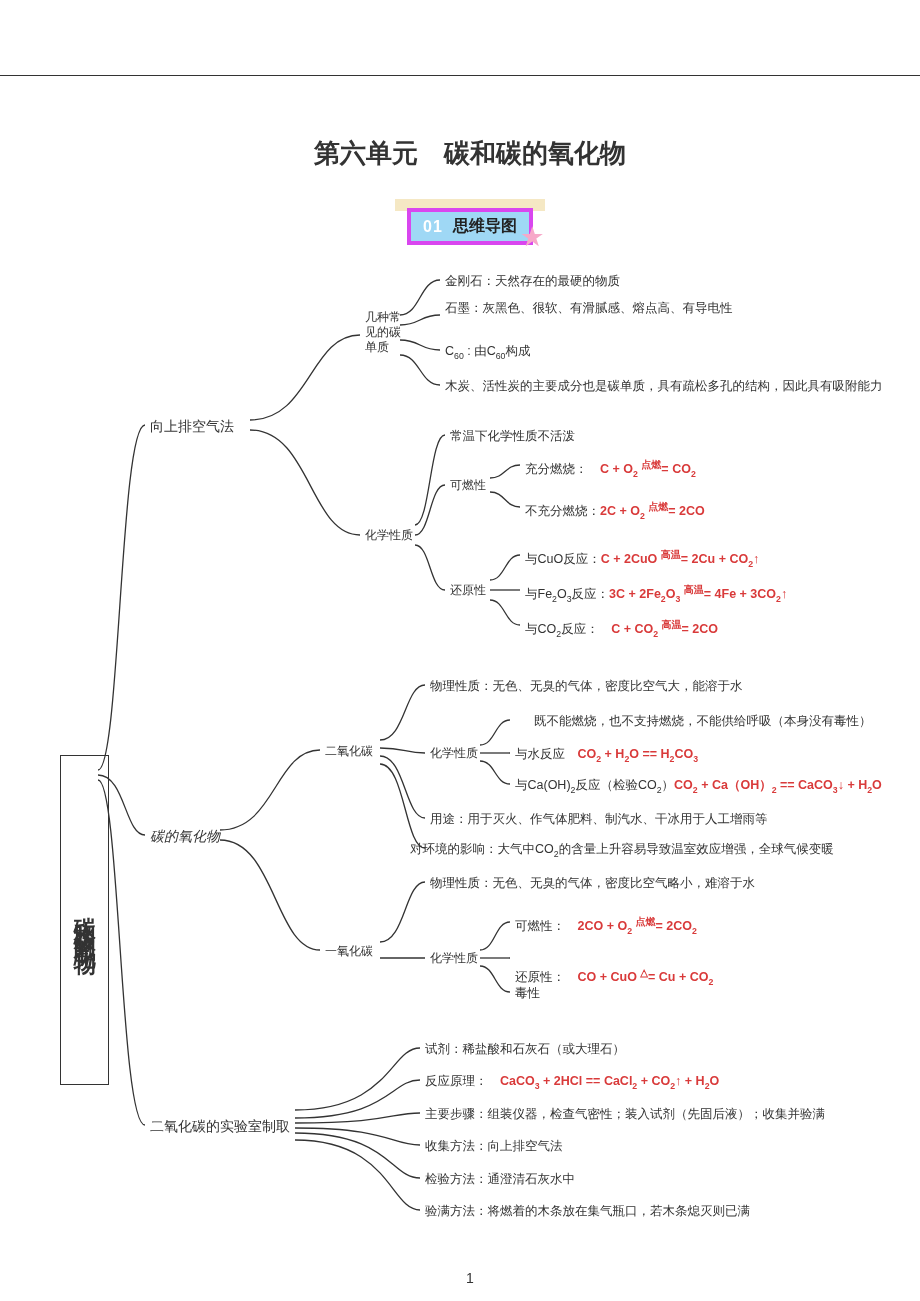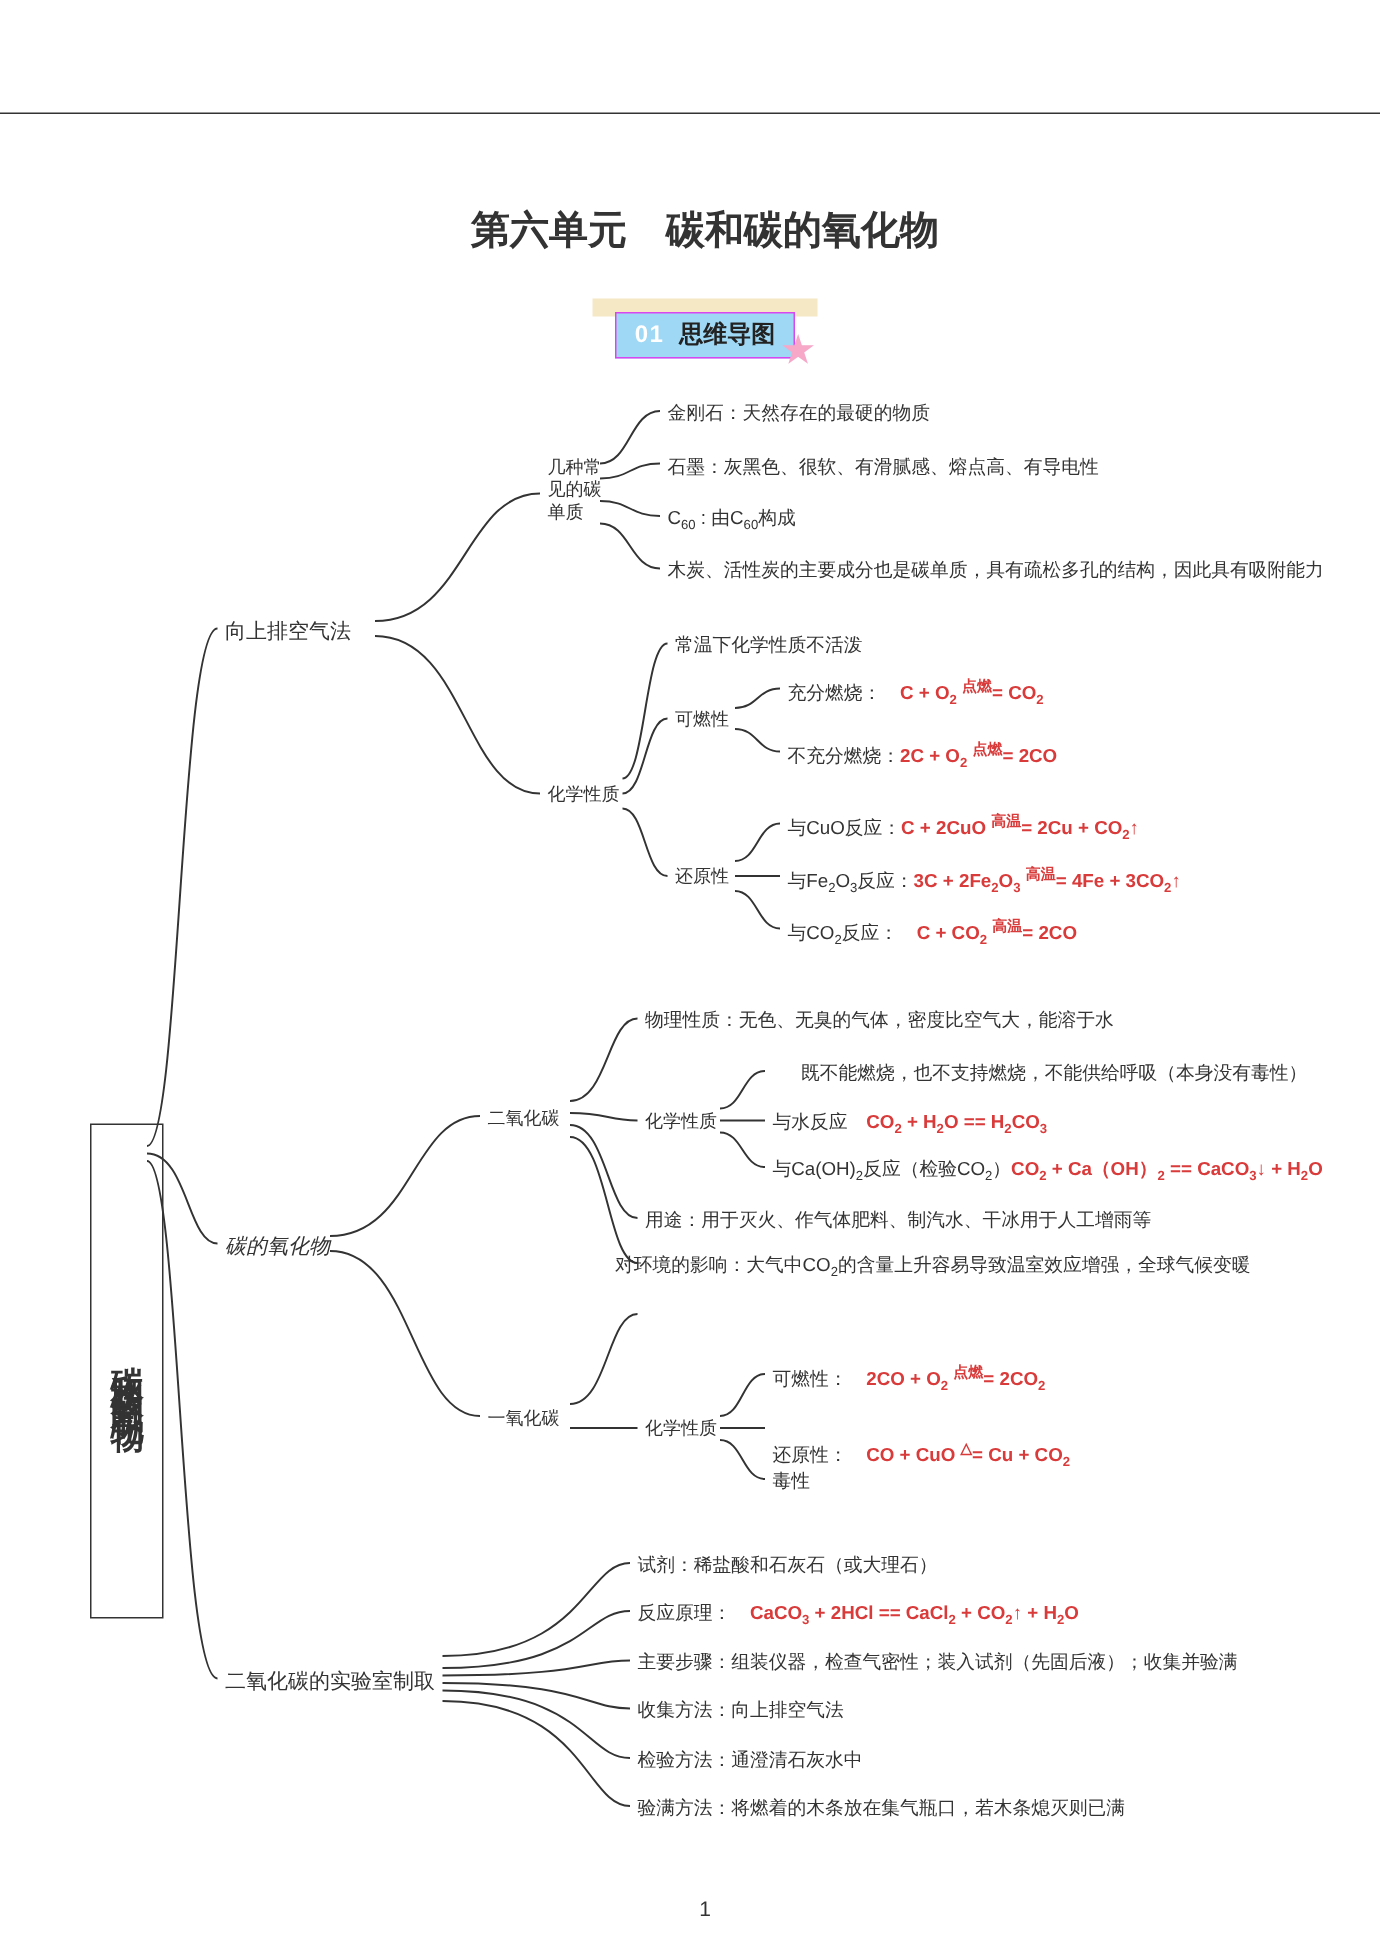--- a/index.html
+++ b/index.html
@@ -32,21 +32,21 @@
   .badge-bar {
     display: inline-block;
     width: 150px;
     height: 12px;
     background: #f5e8c4;
     position: relative;
   }
   .badge {
     display: inline-flex;
     background: #9fd8f5;
-    border: 1px solid #d946ef;
+    border: 4px solid #d946ef;
     padding: 4px 12px;
     font-weight: bold;
     font-size: 16px;
     color: #222;
     align-items: center;
     gap: 10px;
     position: relative;
     margin-top: -6px;
   }
   .badge-num {
@@ -179,21 +179,21 @@
         <path d="M 235 870 C 330 870 330 940 360 940"></path>
       </g>
     </svg>
 
     <div class="node-label" style="left:90px;top:148px;">向上排空气法</div>
     <div class="node-label" style="left:90px;top:558px;font-style:italic;">碳的氧化物</div>
     <div class="node-label" style="left:90px;top:848px;">二氧化碳的实验室制取</div>
 
     <div class="node-label small" style="left:305px;top:40px;">几种常<br>见的碳<br>单质</div>
     <div class="leaf" style="left:385px;top:3px;">金刚石：天然存在的最硬的物质</div>
-    <div class="leaf" style="left:385px;top:40px;font-family:Liberation Mono, monospace;">石墨：灰黑色、很软、有滑腻感、熔点高、有导电性</div>
+    <div class="leaf" style="left:385px;top:30px;">石墨：灰黑色、很软、有滑腻感、熔点高、有导电性</div>
     <div class="leaf" style="left:385px;top:73px;">C<sub>60</sub> : 由C<sub>60</sub>构成</div>
     <div class="leaf" style="left:385px;top:108px;">木炭、活性炭的主要成分也是碳单质，具有疏松多孔的结构，因此具有吸附能力</div>
 
     <div class="node-label small" style="left:305px;top:258px;">化学性质</div>
     <div class="leaf" style="left:390px;top:158px;">常温下化学性质不活泼</div>
     <div class="node-label small" style="left:390px;top:208px;">可燃性</div>
     <div class="leaf" style="left:465px;top:188px;">充分燃烧：　<span class="eq">C + O<sub>2</sub> <span class="cond">点燃</span>= CO<sub>2</sub></span></div>
     <div class="leaf" style="left:465px;top:230px;">不充分燃烧：<span class="eq">2C + O<sub>2</sub> <span class="cond">点燃</span>= 2CO</span></div>
 
     <div class="node-label small" style="left:390px;top:313px;">还原性</div>
@@ -204,20 +204,21 @@
     <div class="node-label small" style="left:265px;top:474px;">二氧化碳</div>
     <div class="leaf" style="left:370px;top:408px;">物理性质：无色、无臭的气体，密度比空气大，能溶于水</div>
     <div class="node-label small" style="left:370px;top:476px;">化学性质</div>
     <div class="leaf" style="left:455px;top:443px;padding-left:19px;">既不能燃烧，也不支持燃烧，不能供给呼吸（本身没有毒性）</div>
     <div class="leaf" style="left:455px;top:476px;">与水反应　<span class="eq">CO<sub>2</sub> + H<sub>2</sub>O == H<sub>2</sub>CO<sub>3</sub></span></div>
     <div class="leaf" style="left:455px;top:507px;">与Ca(OH)<sub>2</sub>反应（检验CO<sub>2</sub>）<span class="eq">CO<sub>2</sub> + Ca（OH）<sub>2</sub> == CaCO<sub>3</sub>↓ + H<sub>2</sub>O</span></div>
     <div class="leaf" style="left:370px;top:541px;">用途：用于灭火、作气体肥料、制汽水、干冰用于人工增雨等</div>
     <div class="leaf" style="left:350px;top:571px;">对环境的影响：大气中CO<sub>2</sub>的含量上升容易导致温室效应增强，全球气候变暖</div>
 
     <div class="node-label small" style="left:265px;top:674px;">一氧化碳</div>
+    <div class="leaf" style="left:370px;top:605px;">物理性质：无色、无臭的气体，密度比空气略小，难溶于水</div>
     <div class="node-label small" style="left:370px;top:681px;">化学性质</div>
     <div class="leaf" style="left:455px;top:645px;">可燃性：　<span class="eq">2CO + O<sub>2</sub> <span class="cond">点燃</span>= 2CO<sub>2</sub></span></div>
     <div class="leaf" style="left:455px;top:696px;">还原性：　<span class="eq">CO + CuO <span class="cond">△</span>= Cu + CO<sub>2</sub></span></div>
     <div class="leaf" style="left:455px;top:715px;">毒性</div>
 
     <div class="leaf" style="left:365px;top:771px;">试剂：稀盐酸和石灰石（或大理石）</div>
     <div class="leaf" style="left:365px;top:803px;">反应原理：　<span class="eq">CaCO<sub>3</sub> + 2HCl == CaCl<sub>2</sub> + CO<sub>2</sub>↑ + H<sub>2</sub>O</span></div>
     <div class="leaf" style="left:365px;top:836px;">主要步骤：组装仪器，检查气密性；装入试剂（先固后液）；收集并验满</div>
     <div class="leaf" style="left:365px;top:868px;">收集方法：向上排空气法</div>
     <div class="leaf" style="left:365px;top:901px;">检验方法：通澄清石灰水中</div>

